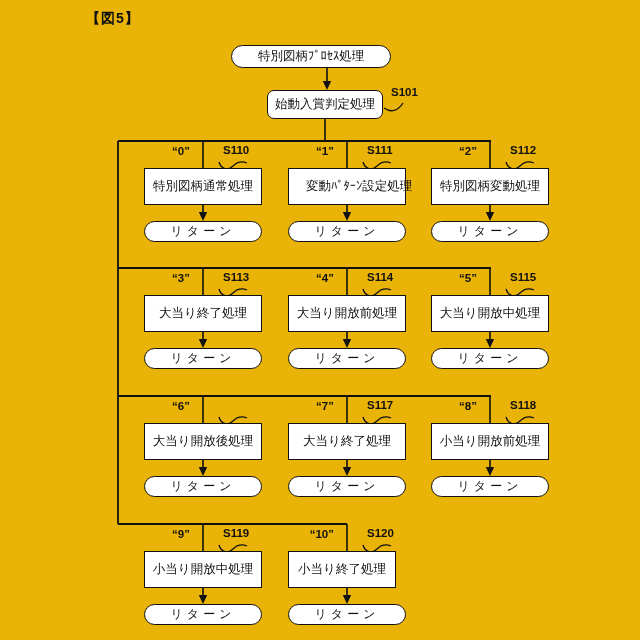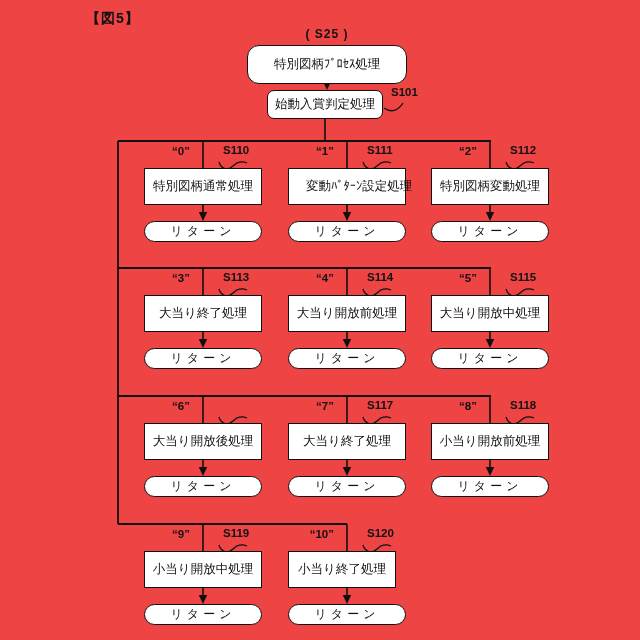--- a/index.html
+++ b/index.html
@@ -1,16 +1,16 @@
 <!DOCTYPE html>
 <html><head>
 <meta charset="utf-8">
 <style>
   html,body{margin:0;padding:0;background:#fff;}
-  #page{position:relative;width:640px;height:640px;background:#ef4444;overflow:hidden;
+  #page{position:relative;width:640px;height:640px;background:#eab308;overflow:hidden;
         font-family:"Liberation Sans","DejaVu Sans",sans-serif;color:#111;}
   #lines{position:absolute;left:0;top:0;width:640px;height:640px;}
   .abs{position:absolute;}
   .fig-label{font-size:14px;font-weight:bold;letter-spacing:1px;}
   .step-ref{font-size:12px;font-weight:bold;text-align:center;letter-spacing:1px;}
   .stadium{border:1.6px solid #111;border-radius:12px;background:#fff;
            display:flex;align-items:center;justify-content:center;
            font-size:12.5px;white-space:nowrap;box-sizing:border-box;}
   .pbox{border:1.6px solid #111;background:#fff;
         display:flex;align-items:center;justify-content:center;
@@ -77,23 +77,22 @@
       <polygon points="198.8,595 207.2,595 203,604" fill="#111111"></polygon>
       <path d="M 219 545 c 2 7, 9 9, 14 4 c 4 -4, 9 -5, 14 -3" fill="none" stroke="#111111" stroke-width="1.3"></path>
       <line x1="347" y1="524" x2="347" y2="551" stroke="#111111" stroke-width="1.6"></line>
       <line x1="347" y1="588" x2="347" y2="598" stroke="#111111" stroke-width="1.6"></line>
       <polygon points="342.8,595 351.2,595 347,604" fill="#111111"></polygon>
       <path d="M 363 545 c 2 7, 9 9, 14 4 c 4 -4, 9 -5, 14 -3" fill="none" stroke="#111111" stroke-width="1.3"></path>
     </svg>
 
   <div class="abs fig-label" style="left:86px;top:10px;">【図5】</div>
 
-  <div class="abs step-ref" style="left:247px;top:27px;width:160px;">( S25 )</div>
 
-  <div class="abs stadium" style="left:247px;top:45px;width:160px;height:39px;">特別図柄ﾌﾟﾛｾｽ処理</div>
+  <div class="abs stadium" style="left:231px;top:45px;width:160px;height:23px;">特別図柄ﾌﾟﾛｾｽ処理</div>
 
   <div class="abs pbox" style="left:267px;top:90px;width:116px;height:29px;border-radius:7px;">始動入賞判定処理</div>
 
   <div class="abs steplbl" style="left:391px;top:86px;">S101</div>
 
   <div id="branches">
       <div class="abs caselbl" style="left:145px;top:145px;width:45px;">“0”</div>
       <div class="abs steplbl" style="left:223px;top:144px;">S110</div>
       <div class="abs pbox" style="left:144px;top:168px;width:118px;height:37px;">特別図柄通常処理</div>
       <div class="abs retpill" style="left:144px;top:221px;width:118px;height:21px;">リターン</div>

